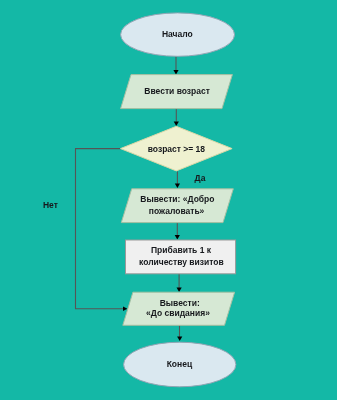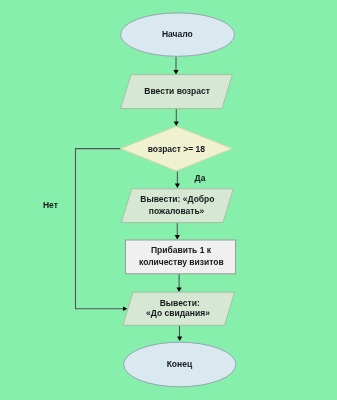--- a/index.html
+++ b/index.html
@@ -4,21 +4,21 @@
 <style>
   html,body{margin:0;padding:0;}
   body{width:337px;height:400px;background:#efefef;font-family:"Liberation Sans",sans-serif;overflow:hidden;}
   #canvas{position:relative;width:337px;height:400px;background:#efefef;}
   svg#chart{position:absolute;left:0;top:0;width:337px;height:400px;display:block;filter:blur(0px);}
   svg#chart text{font-family:"Liberation Sans",sans-serif;font-size:8.5px;font-weight:bold;fill:#16181c;text-anchor:middle;}
 </style>
 </head>
 <body style="background: rgb(239, 239, 239);">
 
-<div id="canvas" style="background: #86efac;">
+<div id="canvas" style="background: #14b8a6;">
 <svg id="chart" viewBox="0 0 337 400">
 
   <g fill="none" stroke-width="1.1" stroke="#555555">
     <line x1="176.0" y1="56.3" x2="176.0" y2="70.6"></line>
     <line x1="176.3" y1="108.6" x2="176.3" y2="121.8"></line>
     <line x1="177.4" y1="171.5" x2="177.4" y2="184.0"></line>
     <line x1="177.3" y1="222.6" x2="177.3" y2="235.3"></line>
     <line x1="179.1" y1="273.8" x2="179.1" y2="288.0"></line>
     <line x1="179.5" y1="325.3" x2="179.5" y2="337.0"></line>
     <path d="M120.6,148.6 L75.5,148.6 L75.5,308.7 L123.5,308.7"></path>

